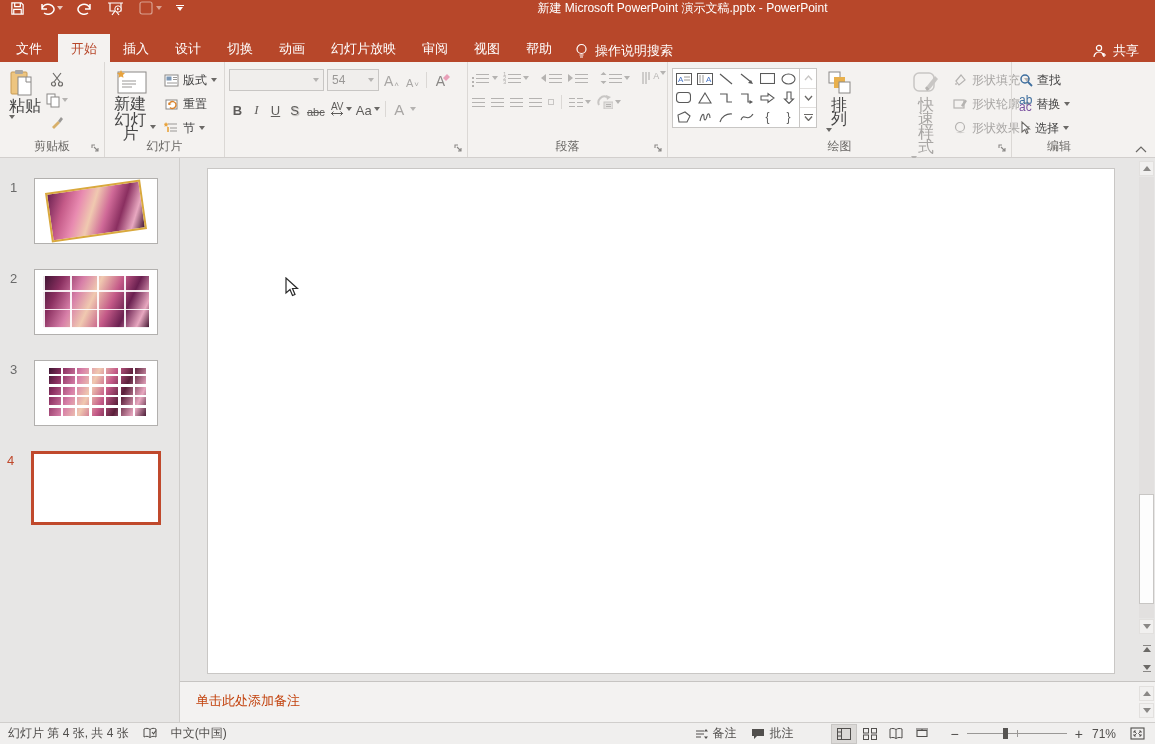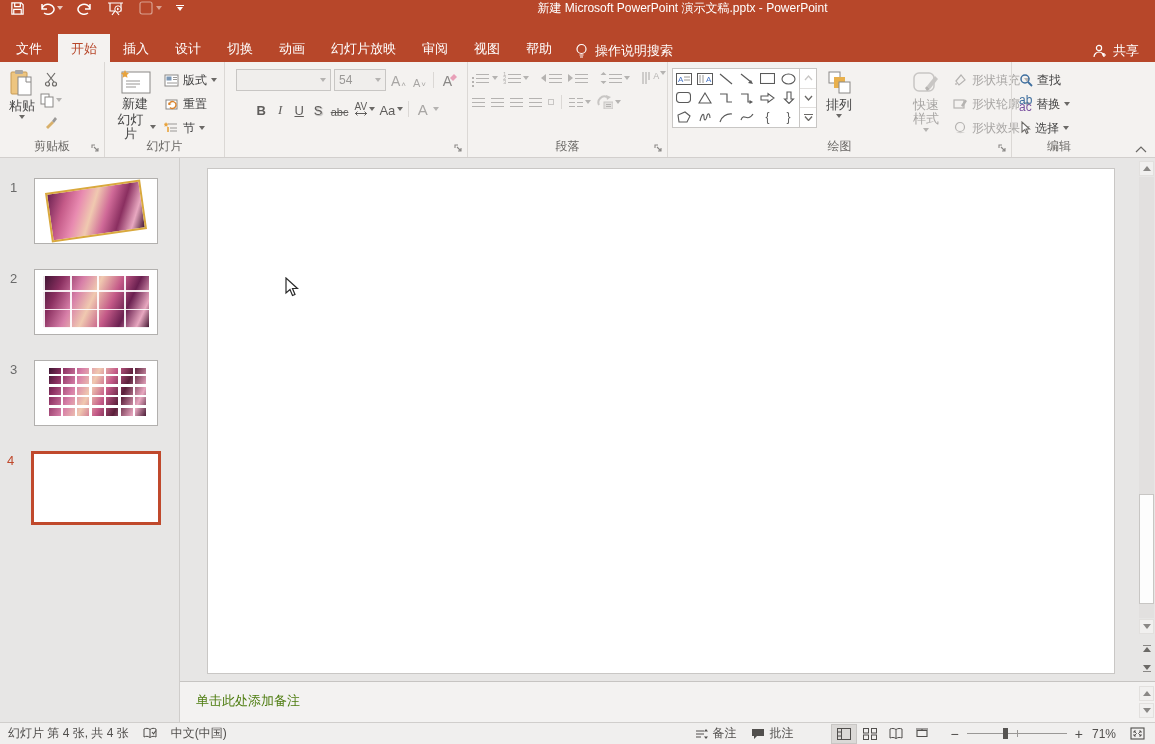--- a/index.html
+++ b/index.html
@@ -26,21 +26,21 @@
   .tabspacer { flex:1; }
   .share { display:flex; align-items:center; gap:5px; height:28px; padding:5px 16px 0; font-size:13px; }
 
   
   .ribbon { height:96px; background:#F4F2F0; border-bottom:1px solid #D2CFCD; display:flex; flex:none; position:relative; }
   .rgroup { position:relative; display:flex; flex-direction:column; padding:3px 4px 16px; }
   .rgroup + .rgroup { border-left:1px solid #DBD8D5; }
   .rglabel { position:absolute; bottom:2px; left:0; right:0; text-align:center; font-size:12px; color:#6b6966; }
   .launcher { position:absolute; bottom:3px; right:3px; width:10px; height:10px; }
   .rcontent { display:flex; flex:1; }
-  .bigbtn { display:flex; flex-direction:column; align-items:center; justify-content:flex-start; padding:3px 5px; font-size:13px; gap:2px; color:#444; }
+  .bigbtn { display:flex; flex-direction:column; align-items:flex-start; justify-content:flex-start; padding:3px 5px; font-size:16px; gap:2px; color:#444; }
   .bigbtn .lbl { line-height:14px; text-align:center; }
   .smallbtn { display:flex; align-items:center; gap:4px; height:22px; padding:0 3px; font-size:12px; color:#444; white-space:nowrap; }
   .smallbtn.dis, .bigbtn.dis { color:#A8A6A4; }
   .caret { width:0;height:0;border-left:3px solid transparent;border-right:3px solid transparent;border-top:4px solid #6b6966; }
   .caret.dis { border-top-color:#B5B3B1; }
   .vsep { width:1px; background:#DBD8D5; margin:4px 3px; }
 
   
   .combo { height:22px; background:#F0EEEC; border:1px solid #C8C6C4; display:flex; align-items:center; justify-content:space-between; padding:0 4px; color:#9a9896; }
   .fbtn { min-width:17px; height:20px; display:flex; align-items:flex-end; justify-content:center; padding:1px 2px; font-size:13px; color:#5f5d5b; gap:1px; }
@@ -87,21 +87,21 @@
   .sb-btn { width:15px; height:15px; background:#F1F0EF; border:1px solid #E2E0DE; display:flex; align-items:center; justify-content:center; }
   .sb-track { position:absolute; top:16px; bottom:60px; left:0; width:15px; background:#E2E0DF; }
   .sb-thumb { position:absolute; left:0; width:15px; top:333px; height:110px; background:#FDFDFD; border:1px solid #C8C6C4; }
   .tri-up { width:0;height:0;border-left:4px solid transparent;border-right:4px solid transparent;border-bottom:5px solid #8a8886; }
   .tri-dn { width:0;height:0;border-left:4px solid transparent;border-right:4px solid transparent;border-top:5px solid #8a8886; }
   .dbl { display:flex; flex-direction:column; align-items:center; gap:1px; width:15px; height:15px; justify-content:center; }
   .bar2 { width:8px; height:1.5px; background:#8a8886; }
 
   .notes-divider { height:1px; background:#C6C4C2; flex:none; }
   .notes { height:40px; background:#F3F2F1; position:relative; flex:none; display:flex; align-items:flex-start; padding:10px 0 0 16px; }
-  .notes-ph { color:#4d7c0f; font-size:13px; }
+  .notes-ph { color:#c2410c; font-size:13px; }
   .nscroll { position:absolute; right:1px; top:4px; display:flex; flex-direction:column; gap:2px; }
 
   
   .statusbar { height:22px; background:#F0EFEE; border-top:1px solid #D0CECC; display:flex; align-items:center; padding:0 8px; font-size:12px; color:#514f4d; flex:none; }
   .sb-item { display:flex; align-items:center; gap:5px; padding:0 7px; height:22px; white-space:nowrap; }
   .viewbtn { width:26px; height:20px; display:flex; align-items:center; justify-content:center; }
   .viewbtn.sel { background:#DBD9D7; border:1px solid #C8C6C4; }
   .zoomtrack { width:100px; height:1px; background:#9a9896; position:relative; margin:0 6px; }
   .zoomtick { position:absolute; left:50%; top:-3px; width:1px; height:7px; background:#9a9896; }
   .zoomhandle { position:absolute; left:36px; top:-5px; width:5px; height:11px; background:#565452; }
@@ -275,21 +275,21 @@
                 <path d="M2 1 l.8 1.6 1.7 .2 -1.2 1.2 .3 1.7 -1.6 -.8 -1.5 .8 .3 -1.7 -1.2 -1.2 1.7 -.2 z" fill="#E8A33D"></path>
               </svg>
             <span>节</span>
             <span class="caret"></span>
           </span>
         </div>
       </div>
       <div class="rglabel">幻灯片</div>
     </div>
 
-    <div class="rgroup" style="width:243px;align-items:center;">
+    <div class="rgroup" style="width:243px;">
       <div style="display:flex;align-items:center;gap:3px;margin-top:4px;">
         <span class="combo" style="width:95px;">
           <span></span>
             <span class="caret dis"></span>
         </span>
         <span class="combo" style="width:52px;">
           <span>54</span>
             <span class="caret dis"></span>
         </span>
         <span class="fbtn dis">

